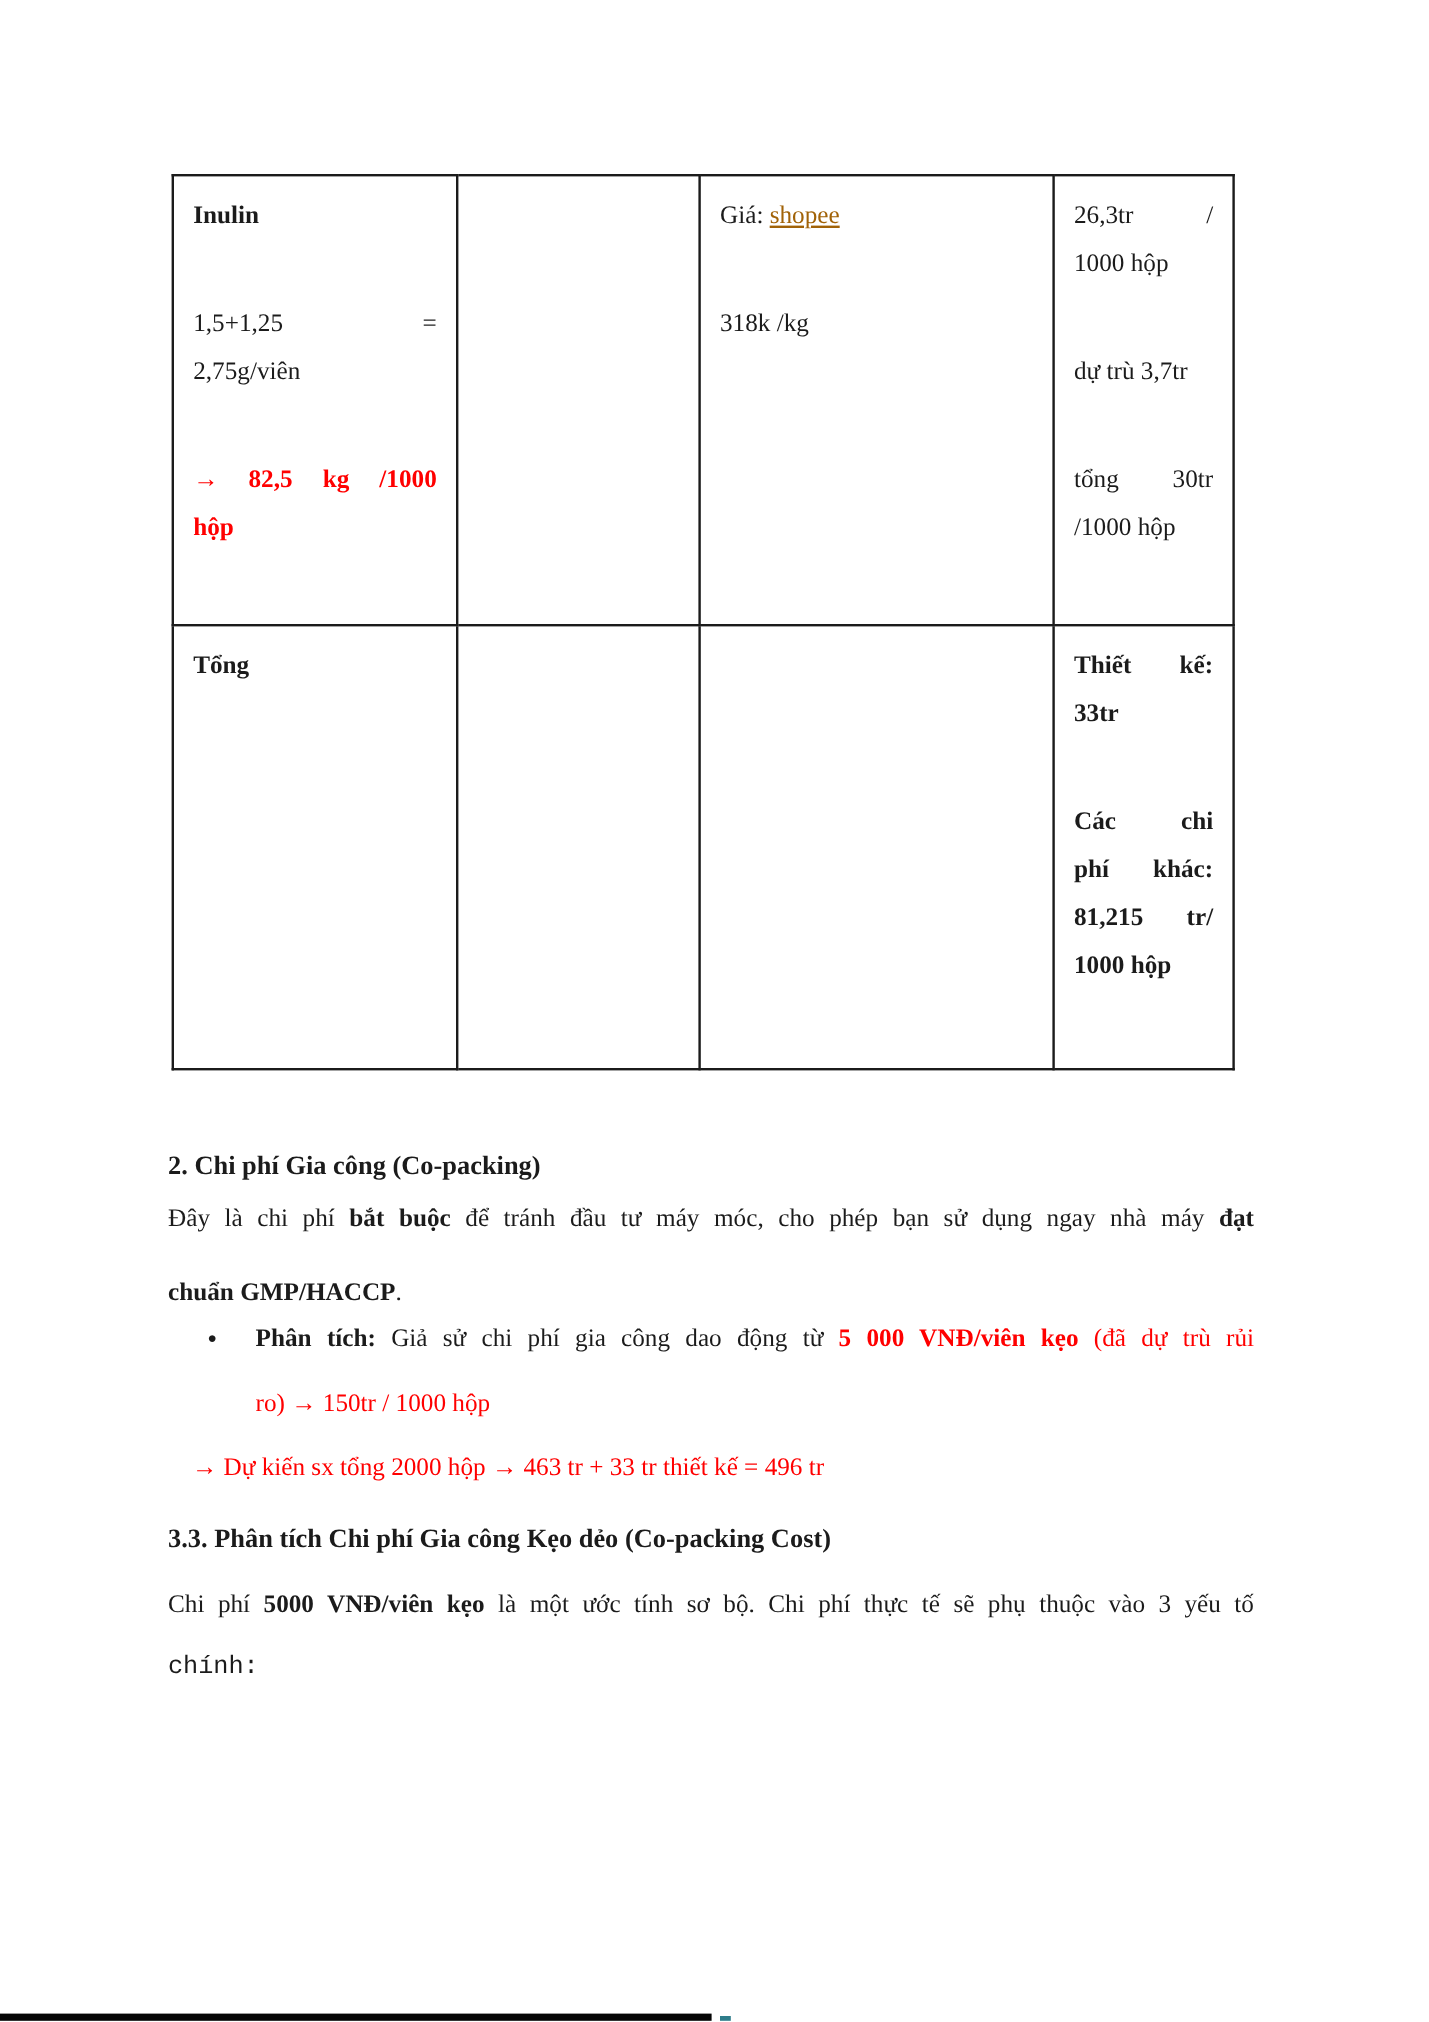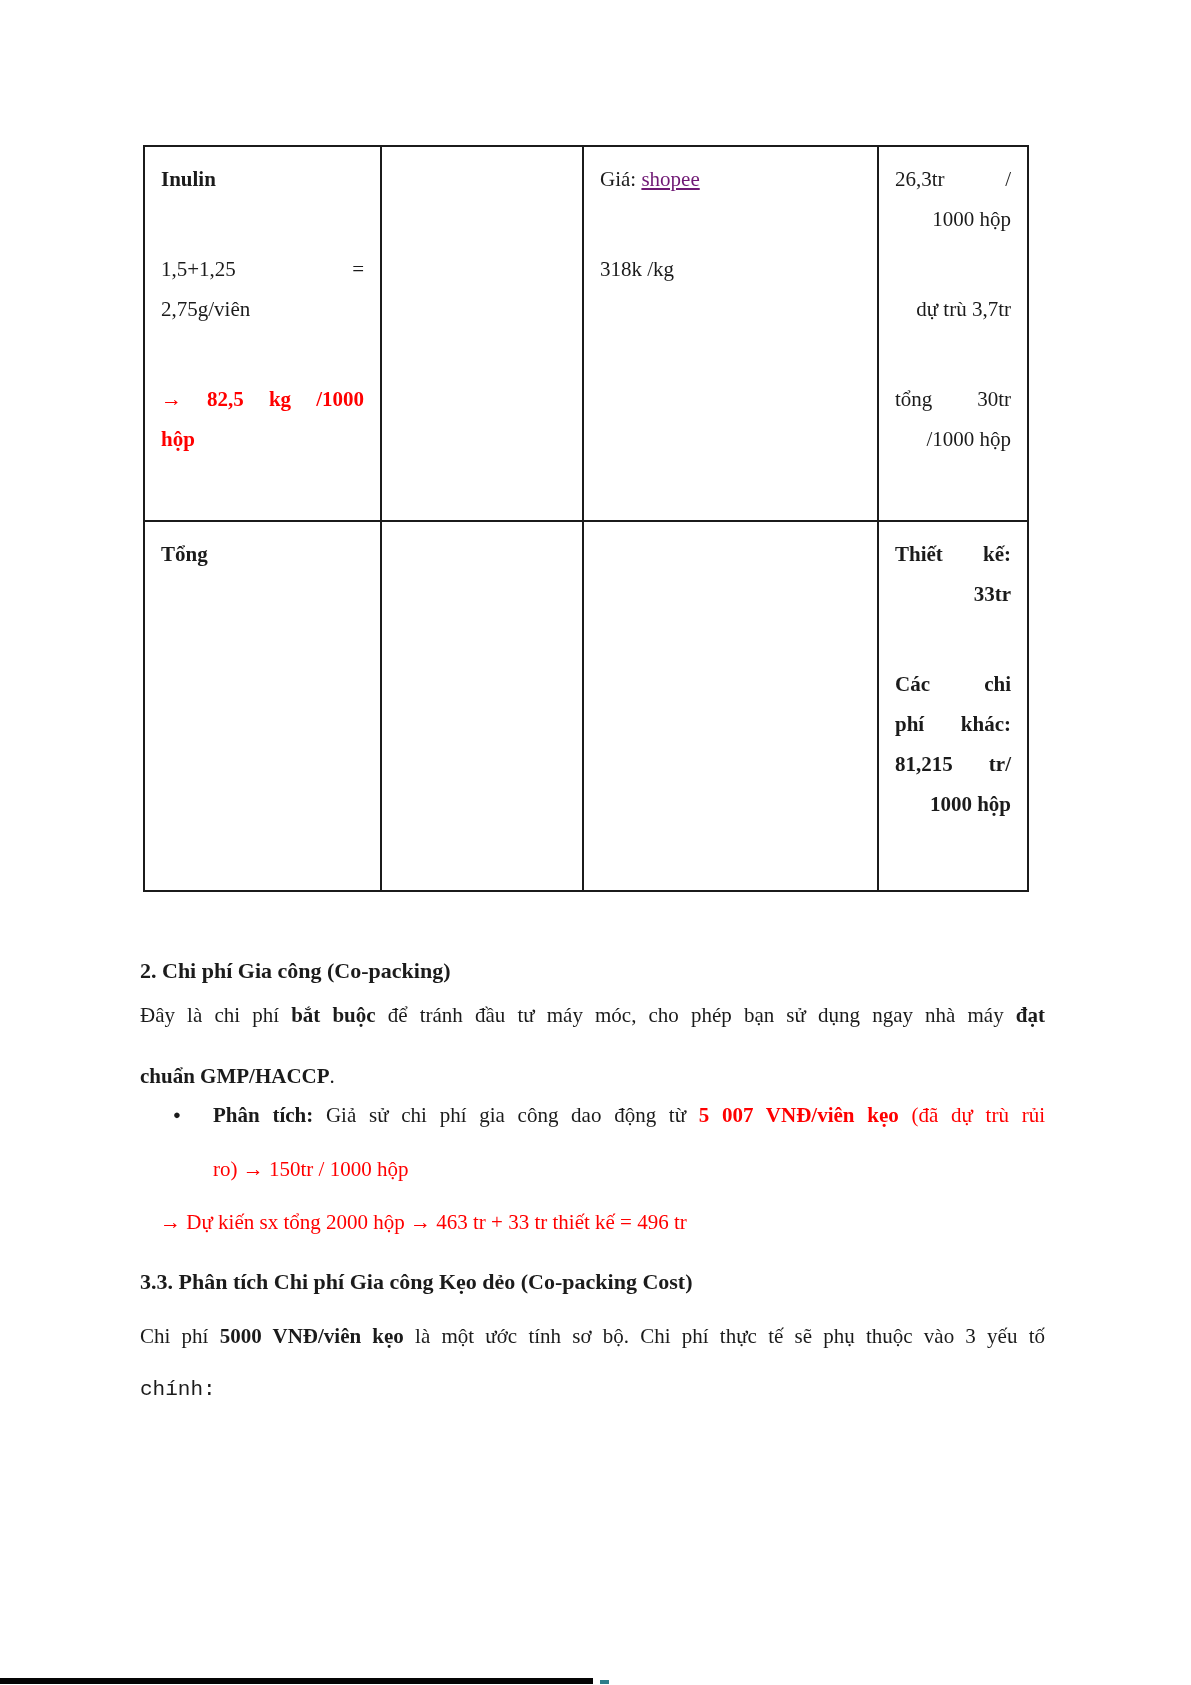--- a/index.html
+++ b/index.html
@@ -20,31 +20,31 @@
     border-collapse:collapse; table-layout:fixed;
   }
   .doc-table td {
     border:2px solid #1b1b1b;
     vertical-align:top;
     padding:12px 16px;
   }
   .col-name  { width:237px; }
   .col-qty   { width:202px; }
   .col-price { width:295px; }
-  .col-cost  { width:150px;text-align:right; }
+  .col-cost  { width:150px; }
   .row-1 { height:375px; }
   .row-2 { height:370px; }
 
   .cl { height:40px; line-height:40px; white-space:nowrap; overflow:visible; }
   .jl { display:flex; justify-content:space-between; }
   .sp { height:50px; }
 
   .bold { font-weight:bold; }
   .red  { color:#ff0000; }
-  .link { color:#701a75; text-decoration:underline; cursor:pointer; }
+  .link { color:#a16207; text-decoration:underline; cursor:pointer; }
 
   
   .bl {
     position:absolute; left:140px; width:905px;
     height:38px; line-height:38px;
     white-space:nowrap; overflow:visible;
   }
   .just {
     white-space:normal;
     text-align:justify;
@@ -153,21 +153,21 @@
 
   <div class="bl just" style="top:996px;">
     <span>Đây là chi phí </span><span class="bold">bắt buộc</span><span> để tránh đầu tư máy móc, cho phép bạn sử dụng ngay nhà máy </span><span class="bold">đạt</span>
   </div>
   <div class="bl" style="top:1057px;">
     <span class="bold">chuẩn GMP/HACCP</span><span>.</span>
   </div>
 
   <div class="bullet-marker" style="top:1096px;">●</div>
   <div class="bl just indent" style="top:1096px;">
-    <span class="bold">Phân tích:</span><span> Giả sử chi phí gia công dao động từ </span><span class="bold red">5 007 VNĐ/viên kẹo</span><span class="red"> (đã dự trù rủi</span>
+    <span class="bold">Phân tích:</span><span> Giả sử chi phí gia công dao động từ </span><span class="bold red">5 000 VNĐ/viên kẹo</span><span class="red"> (đã dự trù rủi</span>
   </div>
   <div class="bl indent red" style="top:1150px;">ro) → 150tr / 1000 hộp</div>
 
   <div class="bl red" style="top:1203px;margin-left:20px;">→ Dự kiến sx tổng 2000 hộp → 463 tr + 33 tr thiết kế = 496 tr</div>
 
   <div class="bl heading" style="top:1263px;">3.3. Phân tích Chi phí Gia công Kẹo dẻo (Co-packing Cost)</div>
 
   <div class="bl just" style="top:1317px;">
     <span>Chi phí </span><span class="bold">5000 VNĐ/viên kẹo</span><span> là một ước tính sơ bộ. Chi phí thực tế sẽ phụ thuộc vào 3 yếu tố</span>
   </div>

